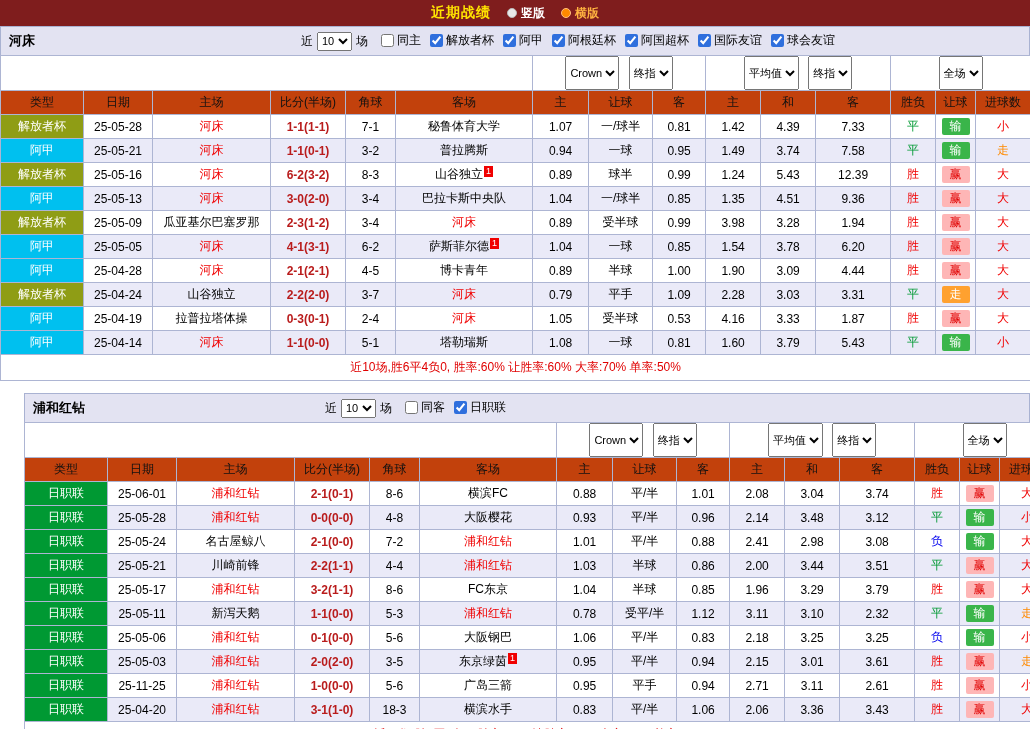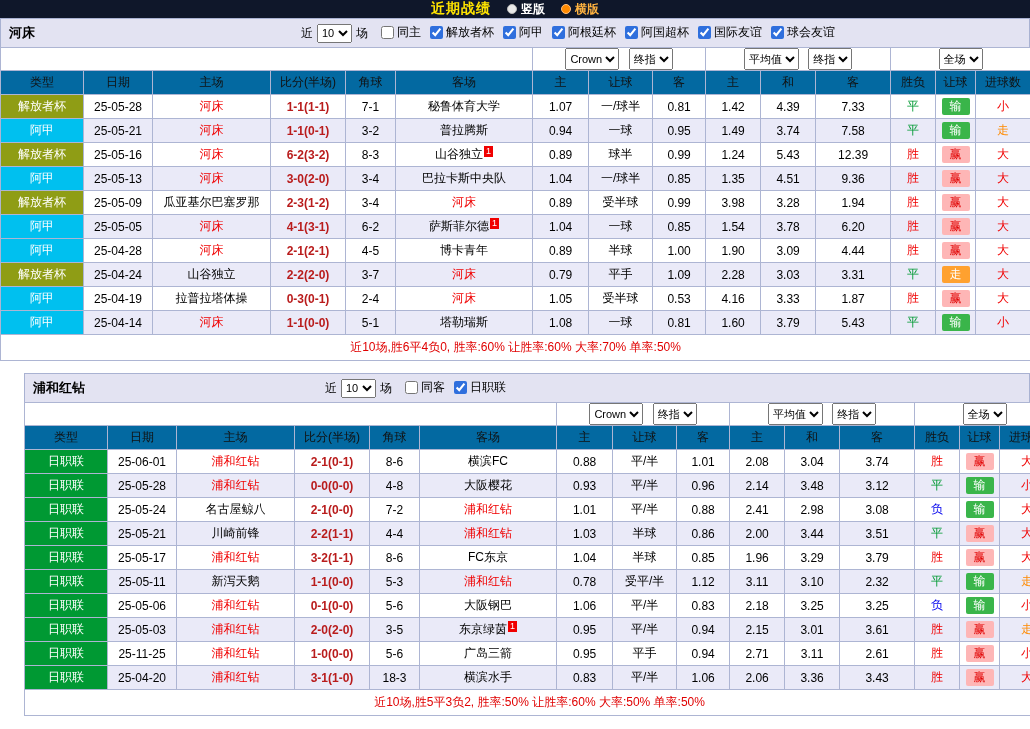--- a/index.html
+++ b/index.html
@@ -2,43 +2,43 @@
 <html><head>
 <meta charset="utf-8">
 <style>
   * { box-sizing: border-box; margin: 0; padding: 0; }
   html,body { width: 1030px; }
   body {
     height: 729px; overflow: hidden; background: #fff; color: #000;
     font-family: "Liberation Sans", "DejaVu Sans", sans-serif; font-size: 12px;
   }
   
-  .topbar { height: 18px; background: #0f172a; display: flex; align-items: center; justify-content: center; gap: 16px; }
+  .topbar { height: 26px; background: #7f1d1d; display: flex; align-items: center; justify-content: center; gap: 16px; }
   .topbar .title { color: #ffe400; font-weight: bold; font-size: 14px; letter-spacing: 1px; }
   .radio-opt { display: inline-flex; align-items: center; gap: 4px; cursor: pointer; font-weight: bold; }
   .rdot { width: 10px; height: 10px; border-radius: 50%; background: #e9e9e9; border: 1px solid #bbb; display: inline-block; }
   .rdot.sel { background: #ff8a00; border-color: #ffc080; }
   .rlabel { color: #fff; }
   .rlabel.orange { color: #ffb340; }
   
   .section + .section { margin-top: 12px; padding-left: 24px; }
   .filter-bar { height: 29px; background: #e3e3f2; border: 1px solid #a9b2d2; border-bottom: none;
     display: flex; align-items: center; }
   .team-label { width: 300px; padding-left: 8px; font-weight: bold; font-size: 13px; }
   .controls { display: flex; align-items: center; gap: 4px; }
   .controls select, .sel-row select { height: 19px; font-size: 11px; font-family: inherit; }
   .cb { display: inline-flex; align-items: center; margin-left: 9px; cursor: pointer; }
   .cb input { width: 13px; height: 13px; margin-right: 3px; accent-color: #2f6fdd; }
   
   table.grid { width: 1030px; border-collapse: collapse; table-layout: fixed; }
   .grid td, .grid th { border: 1px solid #adb5d3; text-align: center; height: 24px; padding: 0;
     overflow: hidden; white-space: nowrap; font-weight: normal; }
   .sel-row td { background: #fff; height: 21px; }
-  .sel-row select { height: 22px; margin: 0 3px; }
-  .hdr-row th { background: #0369a1; color: #111; }
+  .sel-row select { height: 34px; margin: 0 3px; }
+  .hdr-row th { background: #c2410c; color: #111; }
   tbody tr:nth-child(even) td { background: #eaeaf8; }
   tbody tr:nth-child(even) td.lg { background-clip: padding-box; }
   td.lg { color: #fff; }
   td.lg-olive { background: #8f9d15 !important; }
   td.lg-cyan  { background: #00c0ef !important; }
   td.lg-green { background: #009933 !important; }
   td.hot { color: #f00000; }
   td.score { color: #b91c1c; font-weight: bold; }
   td.wdl-win { color: #f00000; } td.wdl-draw { color: #009933; } td.wdl-lose { color: #0000ee; }
   .badge { display: inline-block; min-width: 28px; height: 17px; line-height: 17px; border-radius: 2px; padding: 0 2px; }

